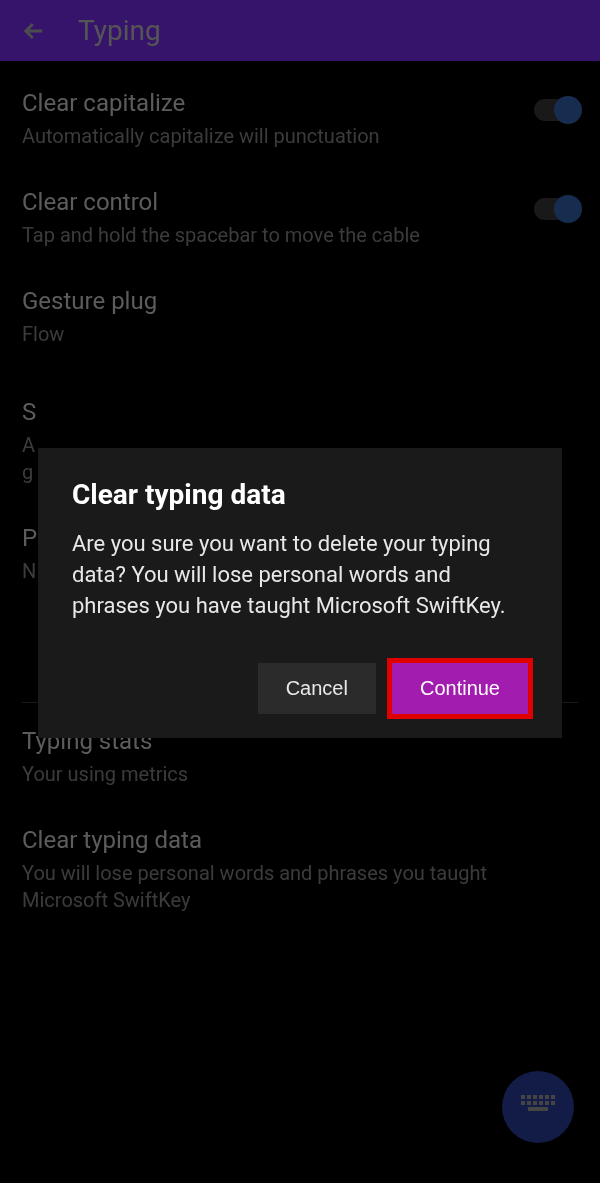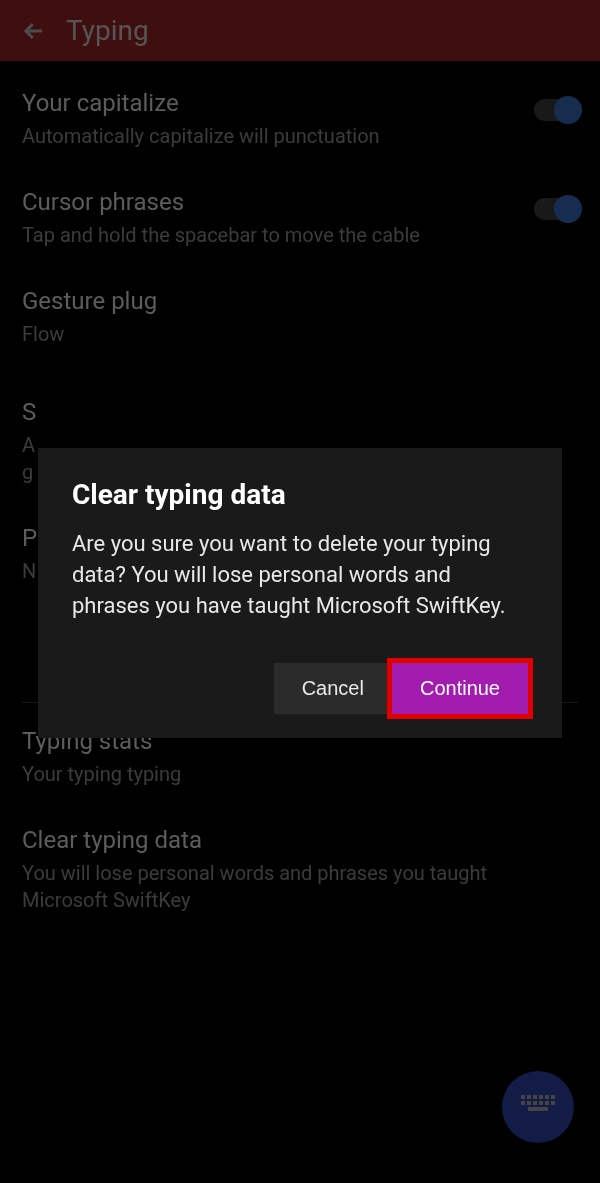--- a/index.html
+++ b/index.html
@@ -15,22 +15,22 @@
   .scrim {
     position: absolute;
     inset: 0;
     background: rgba(0,0,0,0.5);
     z-index: 5;
   }
   .header {
     display: flex;
     align-items: center;
     padding: 14px 20px;
-    gap: 18px;
-    background: #7f1d1d;
+    gap: 30px;
+    background: #6d28d9;
   }
   .back-icon {
     width: 28px;
     height: 28px;
     color: #999;
   }
   .header-title {
     font-size: 28px;
     color: #aaa;
     font-weight: 400;
@@ -95,20 +95,21 @@
   }
   .dialog-body {
     font-size: 22px;
     color: #e8e8e8;
     line-height: 1.4;
     margin-bottom: 42px;
   }
   .dialog-actions {
     display: flex;
     justify-content: flex-end;
+    gap: 16px;
   }
   .btn {
     padding: 14px 28px;
     font-size: 20px;
     font-weight: 500;
     border: none;
     cursor: pointer;
   }
   .btn-cancel {
     background: #2b2b2b;
@@ -144,29 +145,29 @@
   <svg class="back-icon" viewBox="0 0 24 24" fill="none" stroke="currentColor" stroke-width="2.5">
     <path d="M19 12H5M11 18l-6-6 6-6"></path>
   </svg>
   <div class="header-title">Typing</div>
 </div>
 
 <div class="content">
 
   <div class="setting">
     <div class="setting-text">
-      <div class="setting-title">Your capitalize</div>
+      <div class="setting-title">Clear capitalize</div>
       <div class="setting-sub">Automatically capitalize will punctuation</div>
     </div>
     <div class="toggle"></div>
   </div>
 
   <div class="setting">
     <div class="setting-text">
-      <div class="setting-title">Cursor phrases</div>
+      <div class="setting-title">Clear control</div>
       <div class="setting-sub">Tap and hold the spacebar to move the cable</div>
     </div>
     <div class="toggle"></div>
   </div>
 
   <div class="setting">
     <div class="setting-text">
       <div class="setting-title">Gesture plug</div>
       <div class="setting-sub">Flow</div>
     </div>
@@ -188,21 +189,21 @@
   </div>
 
   <div style="height:60px"></div>
   <div class="setting-sub" style="padding-left:18px; padding-right:18px;">If you are using a dock or keyboard with a cable, plug it in.</div>
 
   <div class="divider"></div>
 
   <div class="setting" style="padding-top:14px">
     <div class="setting-text">
       <div class="setting-title">Typing stats</div>
-      <div class="setting-sub">Your typing typing</div>
+      <div class="setting-sub">Your using metrics</div>
     </div>
   </div>
 
   <div class="setting">
     <div class="setting-text">
       <div class="setting-title">Clear typing data</div>
       <div class="setting-sub">You will lose personal words and phrases you taught Microsoft SwiftKey</div>
     </div>
   </div>
 

